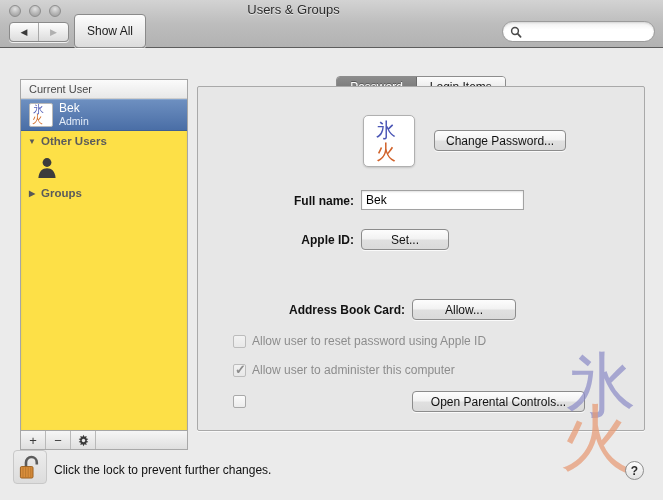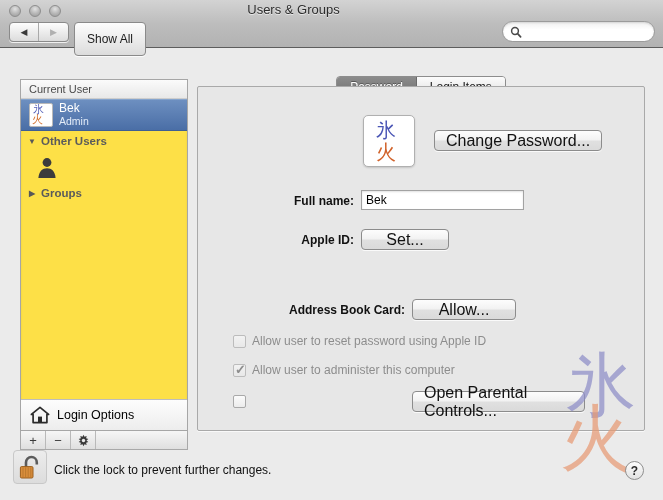--- a/index.html
+++ b/index.html
@@ -37,21 +37,21 @@
     background:linear-gradient(to bottom,#fdfdfd,#dcdcdc);
     box-shadow:0 1px 0 rgba(255,255,255,.8);
   }
   .seg-btn{
     width:30px;height:100%;display:flex;align-items:center;justify-content:center;
     font-size:9px;color:#3a3a3a;
   }
   .seg-btn.first{ border-right:1px solid #a9a9a9; }
   .seg-btn.disabled{ color:#b0b0b0; }
   .btn-showall{
-    position:absolute; left:74px; top:22px; height:20px; padding:16px 12px;
+    position:absolute; left:74px; top:14px; height:20px; padding:16px 12px;
     display:flex; align-items:center; justify-content:center;
     border:1px solid #8a8a8a; border-radius:4px;
     background:linear-gradient(to bottom,#fdfdfd,#dcdcdc);
     font-size:12px; color:#1c1c1c; box-shadow:0 1px 0 rgba(255,255,255,.8);
   }
   .searchfield{
     position:absolute; right:8px; top:21px; width:153px; height:21px;
     border:1px solid #9b9b9b; border-radius:11px;
     background:linear-gradient(to bottom,#f0f0f0,#ffffff 40%);
     display:flex; align-items:center; padding-left:7px;
@@ -167,21 +167,21 @@
   .avatar-lg .k-fire{
     position:absolute; left:12px; top:25px; font-size:20px; color:#d1622a;
     font-family:"DejaVu Sans", sans-serif; line-height:22px;
   }
 
   .btn{
     display:inline-flex; align-items:center; justify-content:center;
     height:21px; padding:0 11px;
     border:1px solid #8c8c8c; border-radius:4px;
     background:linear-gradient(to bottom,#fdfdfd 0%,#f2f2f2 48%,#e0e0e0 52%,#dadada 100%);
-    font-size:16px; color:#121212;
+    font-size:12px; color:#121212;
     box-shadow:0 1px 0 rgba(255,255,255,.8);
   }
   .btn-change-pw{ position:absolute; left:434px; top:130px; }
   .row-label{
     position:absolute; text-align:right; font-size:12px; font-weight:bold; color:#111;
   }
   .lbl-fullname{ left:200px; top:194px; width:154px; }
   .txt-fullname{
     position:absolute; left:361px; top:190px; width:163px; height:20px;
     border:1px solid #a2a2a2; background:#fff; font-family:inherit; font-size:12px;
@@ -301,29 +301,20 @@
         <path d="M3.4 23 C3.8 16.2 7.6 13.2 12 13.2 C16.4 13.2 20.2 16.2 20.6 23 Z" fill="#3c3c3c"></path>
       </svg>
     </div>
   </div>
 
   <div class="sb-group">
     <span class="disclosure">▶</span>
     <span>Groups</span>
   </div>
 
-  <div class="sb-login">
-    <span class="home-icon">
-      <svg width="20" height="18" viewBox="0 0 20 18">
-        <path d="M10 1.4 L18.6 8.4 L16.9 8.4 L16.9 16.6 L3.1 16.6 L3.1 8.4 L1.4 8.4 Z" fill="none" stroke="#2b2b2b" stroke-width="1.7" stroke-linejoin="round"></path>
-        <rect x="8" y="10.6" width="4" height="6" fill="#2b2b2b"></rect>
-      </svg>
-    </span>
-    <span class="sb-login-label">Login Options</span>
-  </div>
 </div>
 
 <div class="sb-toolbar">
   <div class="sb-tb-btn">+</div>
   <div class="sb-tb-btn">−</div>
   <div class="sb-tb-btn">
     <svg width="13" height="13" viewBox="0 0 16 16">
       <path d="M8 0.8 L9.2 3.3 L11.9 2.6 L11.2 5.3 L13.9 6.3 L11.6 8 L13.9 9.7 L11.2 10.7 L11.9 13.4 L9.2 12.7 L8 15.2 L6.8 12.7 L4.1 13.4 L4.8 10.7 L2.1 9.7 L4.4 8 L2.1 6.3 L4.8 5.3 L4.1 2.6 L6.8 3.3 Z" fill="#3a3a3a"></path>
       <circle cx="8" cy="8" r="2.1" fill="#e9e9e9"></circle>
     </svg>

